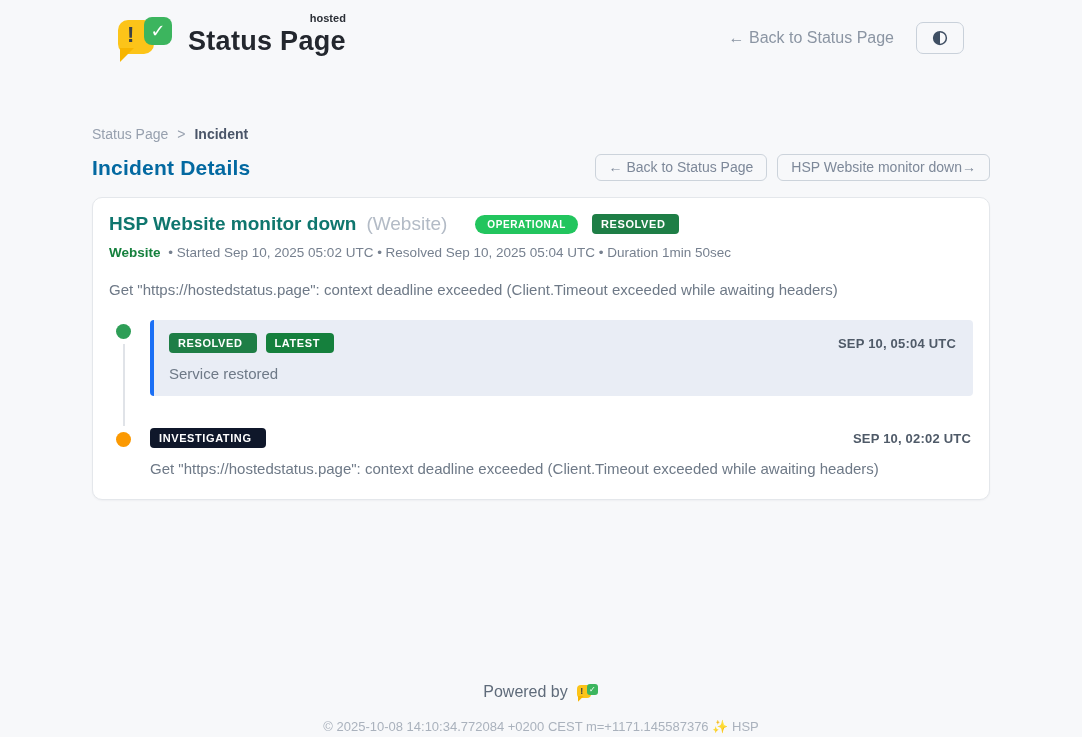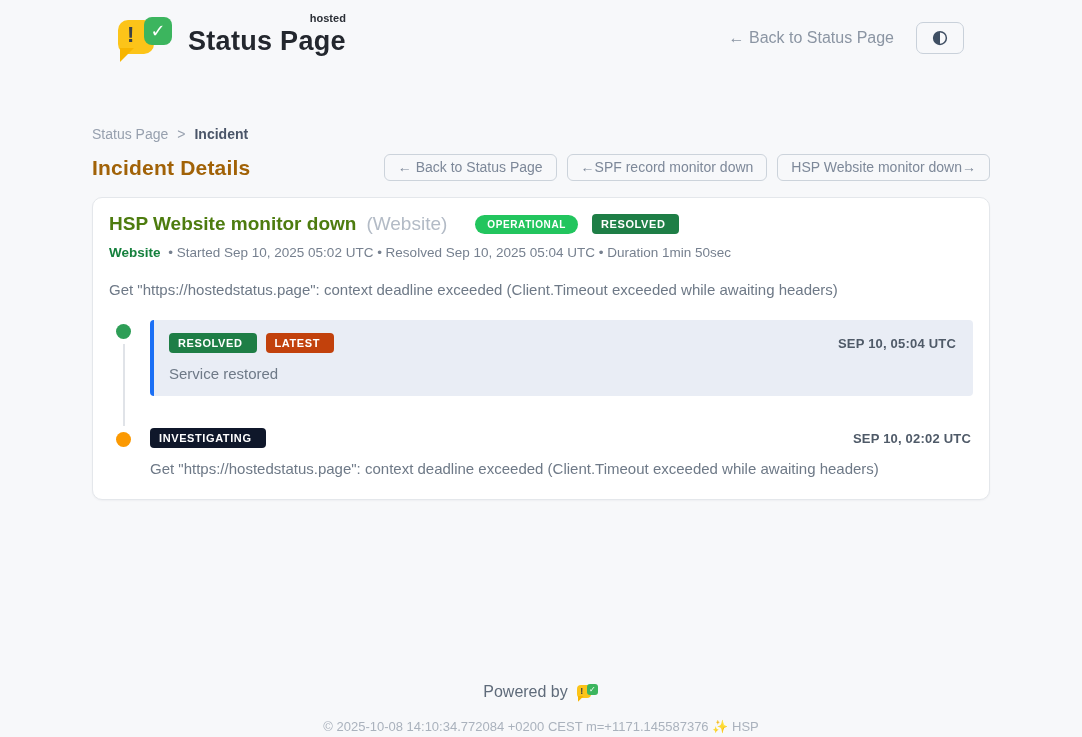--- a/index.html
+++ b/index.html
@@ -39,31 +39,31 @@
                   cursor: pointer; }
 
   
   .main { max-width: 898px; margin: 0 auto; }
   .breadcrumb { margin-top: 64px; font-size: 14px; color: #97a0ae;
                 display: flex; align-items: center; gap: 9px; }
   .breadcrumb .crumb-current { color: #4a5568; font-weight: 700; }
   .crumb-link { cursor: pointer; }
 
   .title-row { margin-top: 12px; display: flex; align-items: center; justify-content: space-between; }
-  .page-title { font-size: 21px; font-weight: 700; color: #a16207; letter-spacing: 0.2px; }
+  .page-title { font-size: 21px; font-weight: 700; color: #0369a1; letter-spacing: 0.2px; }
   .nav-buttons { display: flex; gap: 10px; }
   .nav-btn { font-family: inherit; font-size: 14px; color: #7d8899; background: #f7f8fa;
              border: 1px solid #ccd3db; border-radius: 6px; padding: 4px 13px; height: 27px;
              line-height: 1.2; cursor: pointer; white-space: nowrap; }
 
   
   .card { margin-top: 16px; background: #ffffff; border: 1px solid #e4e7eb; border-radius: 10px;
           padding: 15px 16px 22px 16px; box-shadow: 0 1px 2px rgba(20,30,50,0.04); }
   .card-title-row { display: flex; align-items: center; flex-wrap: wrap; gap: 8px; }
-  .incident-title { font-size: 19px; font-weight: 700; color: #4d7c0f; }
+  .incident-title { font-size: 19px; font-weight: 700; color: #0f766e; }
   .incident-component { font-size: 19px; font-weight: 400; color: #b3bbc6; margin-left: 2px; }
   .badge { color: #ffffff; font-weight: 700; letter-spacing: 0.6px; display: inline-block;
            line-height: 1; }
   .badge-pill { font-size: 10px; padding: 5px 12px 4px 12px; border-radius: 999px; margin-left: 20px; }
   .badge-sq { font-size: 11px; padding: 5px 14px 4px 9px; border-radius: 4px; }
   .card-title-row .badge-sq { margin-left: 6px; }
 
   .meta-line { margin-top: 10px; font-size: 13.5px; color: #76808f; }
   .meta-component { color: #15803d; font-weight: 700; }
   .meta-rest { margin-left: 4px; }
@@ -143,21 +143,20 @@
     <div class="breadcrumb">
       <span class="crumb-link">Status Page</span>
       <span>&gt;</span>
       <span class="crumb-current">Incident</span>
     </div>
 
     <div class="title-row">
       <h1 class="page-title">Incident Details</h1>
       <div class="nav-buttons">
         <button class="nav-btn">← Back to Status Page</button>
-        <button class="nav-btn">←SPF record monitor down</button>
         <button class="nav-btn">HSP Website monitor down→</button>
       </div>
     </div>
 
     <div class="card">
 
       <div class="card-title-row">
         <span class="incident-title">HSP Website monitor down</span>
         <span class="incident-component">(Website)</span>
         <span class="badge badge-pill" style="background-color: rgb(34, 197, 94);">OPERATIONAL</span>
@@ -175,21 +174,21 @@
 
         <div class="tl-entry">
           <div class="tl-dotcol has-line">
             <div class="tl-dot" style="background-color: rgb(46, 158, 87);"></div>
           </div>
           <div class="tl-content">
             <div class="tl-box">
               <div class="tl-head">
                 <div class="tl-badges">
                   <span class="badge badge-sq" style="background-color: rgb(30, 126, 70);">RESOLVED</span>
-                  <span class="badge badge-sq" style="background-color: #c2410c;">LATEST</span>
+                  <span class="badge badge-sq" style="background-color: #15803d;">LATEST</span>
                 </div>
                 <span class="tl-time">SEP 10, 05:04 UTC</span>
               </div>
               <div class="tl-message">Service restored</div>
             </div>
           </div>
         </div>
 
         <div class="tl-entry">
           <div class="tl-dotcol">

